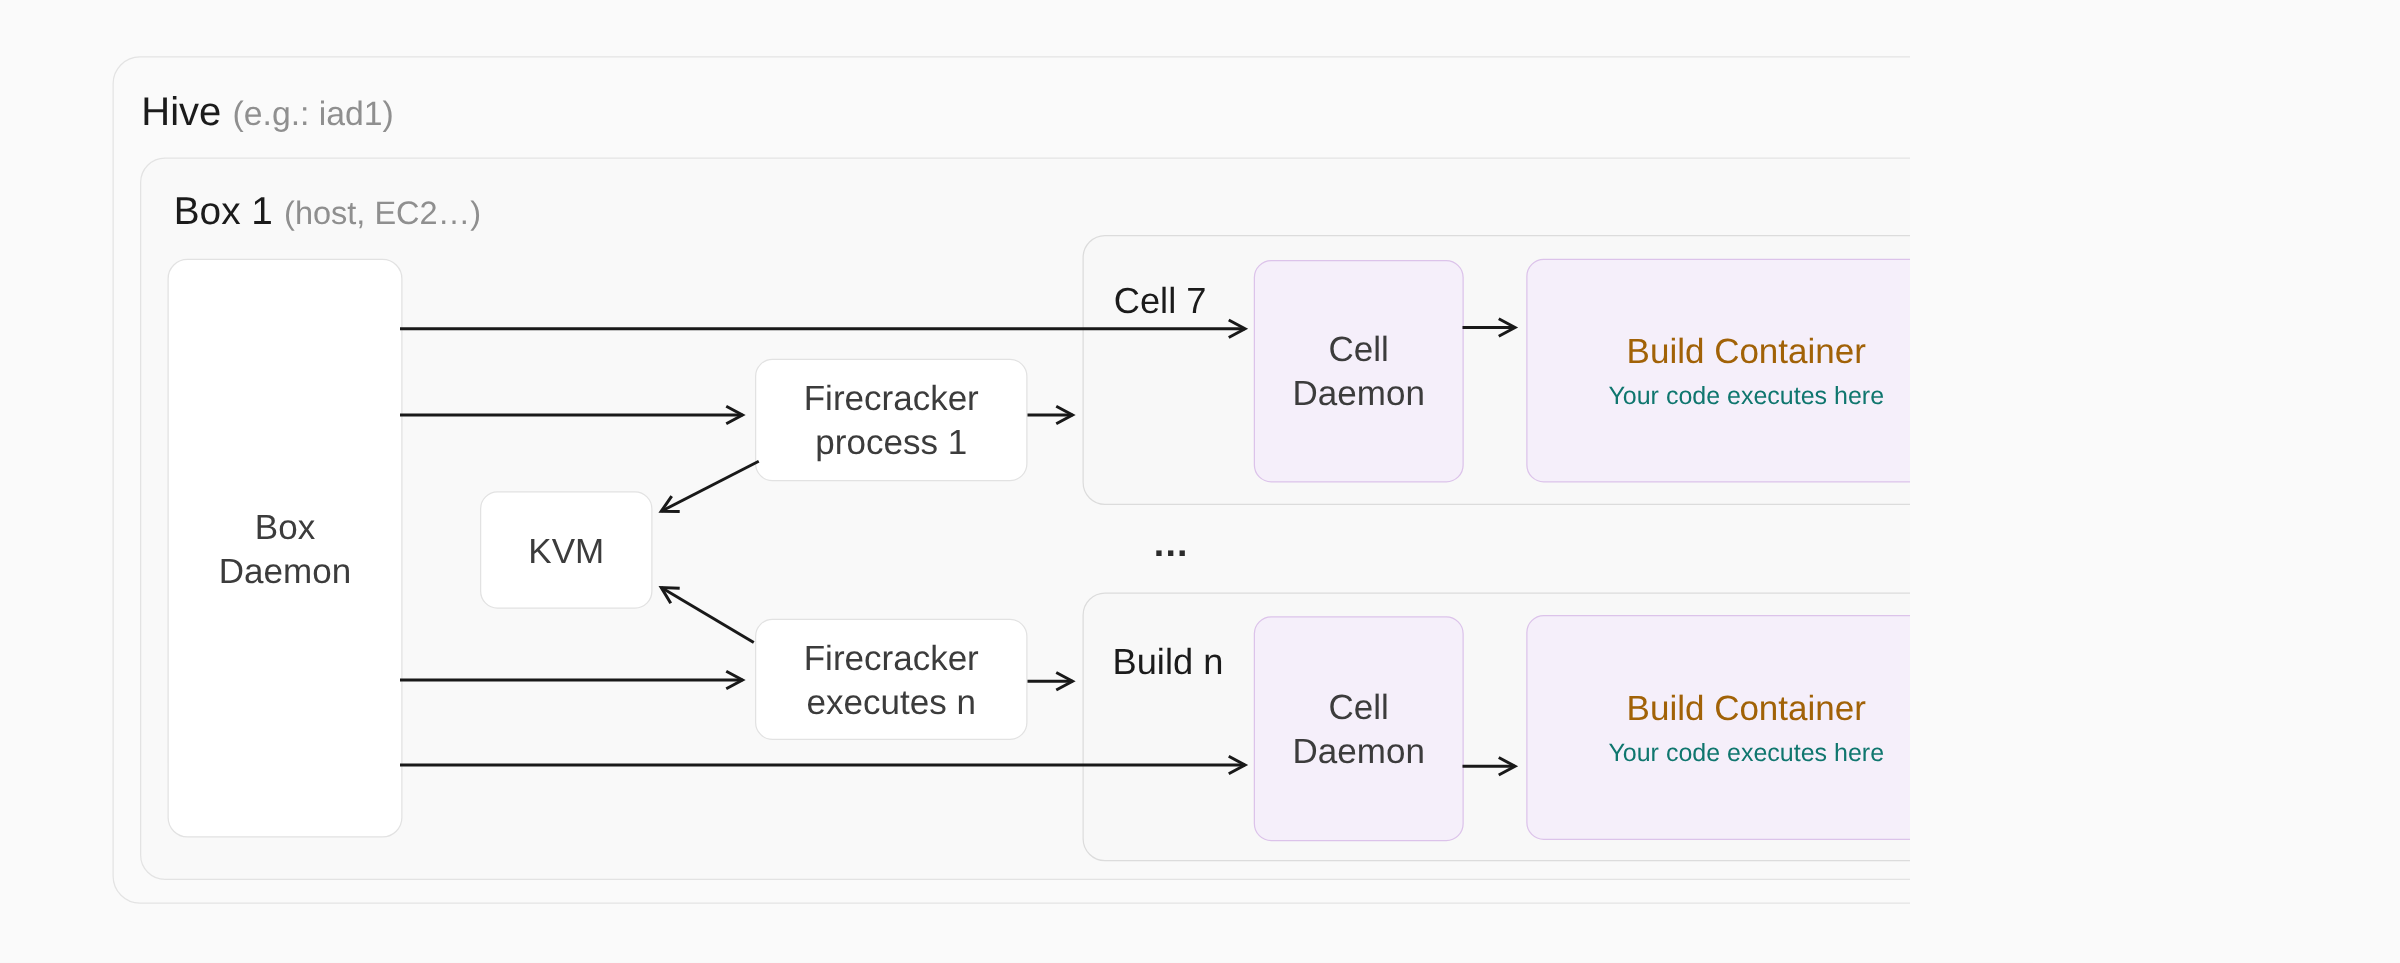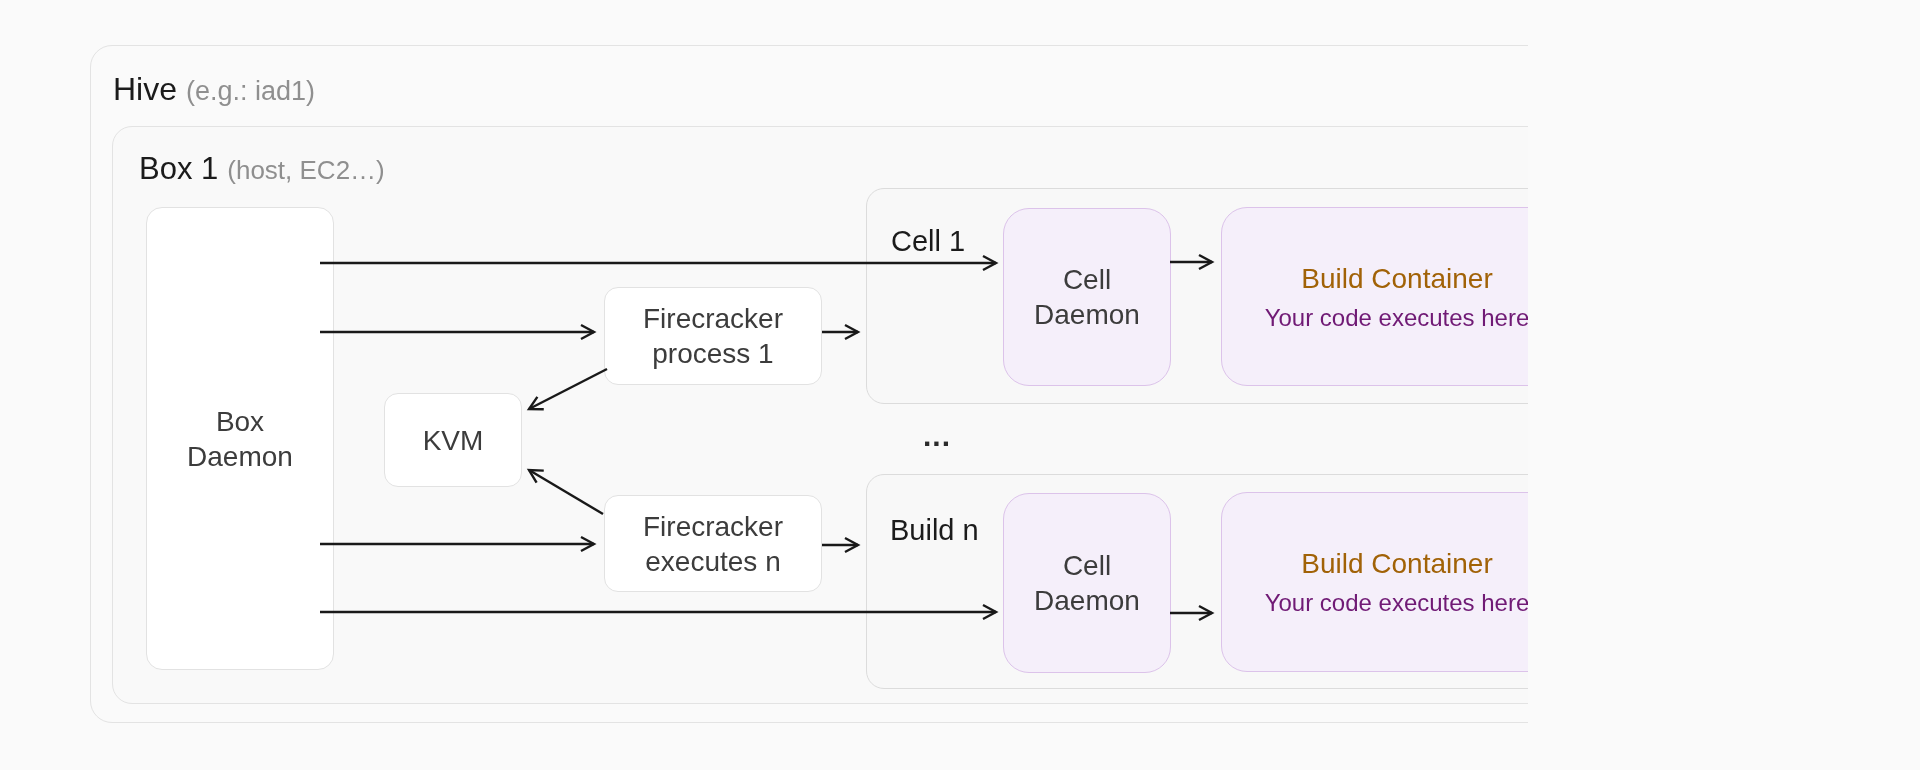--- a/index.html
+++ b/index.html
@@ -12,30 +12,30 @@
   .canvas{position:relative; width:1528px; height:770px; background:var(--page-bg); overflow:hidden;}
 
   .abs{position:absolute;}
   .rounded-container{border:1.5px solid var(--container-border); border-radius:22px; background:#fafafa;}
   .inner-container{border:1.5px solid var(--container-border); border-radius:20px; background:#f9f9f9;}
   .cell-container{border:1.5px solid #dcdcdc; border-radius:18px; background:#f8f8f8;}
 
   .node{background:var(--node-bg); border:1.5px solid #e2e2e2; border-radius:16px;
         display:flex; flex-direction:column; align-items:center; justify-content:center;
         color:#3c3c3c; font-size:28px; line-height:1.25; text-align:center;}
-  .purple{background:var(--accent-fill); border:1.5px solid var(--accent-border); border-radius:26px;}
+  .purple{background:var(--accent-fill); border:1.5px solid var(--accent-border); border-radius:14px;}
 
   .hdr{white-space:nowrap;}
   .t-main{font-size:31px; color:#1b1b1b;}
   .t-sub{font-size:27px; color:var(--muted-text); margin-left:9px;}
   .cell-label{font-size:29px; color:#1b1b1b; white-space:nowrap;}
   .boxn-label{display:block; text-align:center; padding-top:28px; font-size:21px; color:#1b1b1b;}
 
   .build-title{font-size:28px; color:#a16207;}
-  .build-sub{font-size:24px; color:#701a75; margin-top:7px;}
+  .build-sub{font-size:20px; color:#0f766e; margin-top:7px;}
 
   .dots{display:flex; align-items:center; justify-content:center;
         font-size:30px; font-weight:bold; color:#2b2b2b; letter-spacing:1px;}
 
   .arrows{position:absolute; left:0; top:0; z-index:10; pointer-events:none;}
   .arrows line, .arrows path{stroke:var(--arrow); stroke-width:2.4; fill:none;}
 </style>
 </head>
 <body>
 
@@ -46,41 +46,41 @@
     <div class="abs hdr" style="left:22px; top:25px;">
       <span class="t-main" style="font-size:32px;">Hive</span><span class="t-sub">(e.g.: iad1)</span>
     </div>
 
     <div class="abs inner-container" style="left:21px; top:80px; width:1491px; height:578px;text-decoration:underline;">
 
       <div class="abs hdr" style="left:26px; top:24px;">
         <span class="t-main">Box 1</span><span class="t-sub" style="font-size:26px;">(host, EC2…)</span>
       </div>
 
-      <div class="abs node" style="left:33px; top:80px; width:188px; height:463px;">
+      <div class="abs node" style="left:21px; top:80px; width:188px; height:463px;">
         <span>Box</span>
         <span>Daemon</span>
       </div>
 
       <div class="abs node" style="left:271px; top:266px; width:138px; height:94px; border-radius:14px;">
         <span>KVM</span>
       </div>
 
       <div class="abs node" style="left:491px; top:160px; width:218px; height:98px; border-radius:14px;">
         <span>Firecracker</span>
         <span>process 1</span>
       </div>
 
       <div class="abs node" style="left:491px; top:368px; width:218px; height:97px; border-radius:14px;">
         <span>Firecracker</span>
         <span>executes n</span>
       </div>
 
       <div class="abs cell-container" style="left:753px; top:61px; width:722px; height:216px;">
-        <span class="abs cell-label" style="left:24px; top:36px;">Cell 1</span>
+        <span class="abs cell-label" style="left:24px; top:36px;">Cell 7</span>
         <div class="abs node purple" style="left:136px; top:19px; width:168px; height:178px;">
           <span>Cell</span>
           <span>Daemon</span>
         </div>
         <div class="abs node purple" style="left:354px; top:18px; width:352px; height:179px;">
           <span class="build-title">Build Container</span>
           <span class="build-sub">Your code executes here</span>
         </div>
       </div>
 

